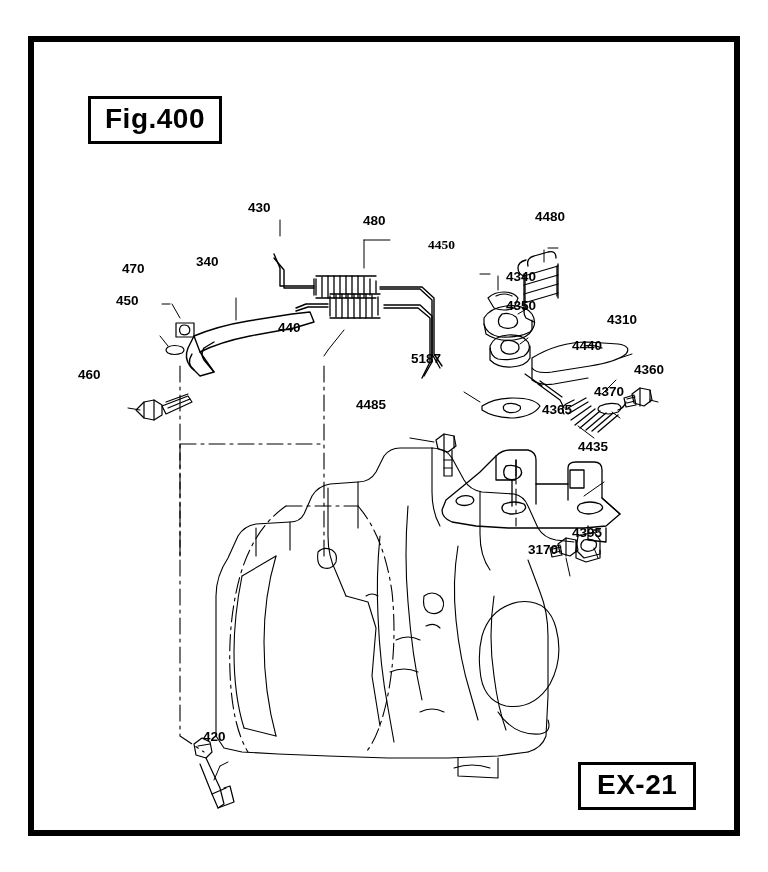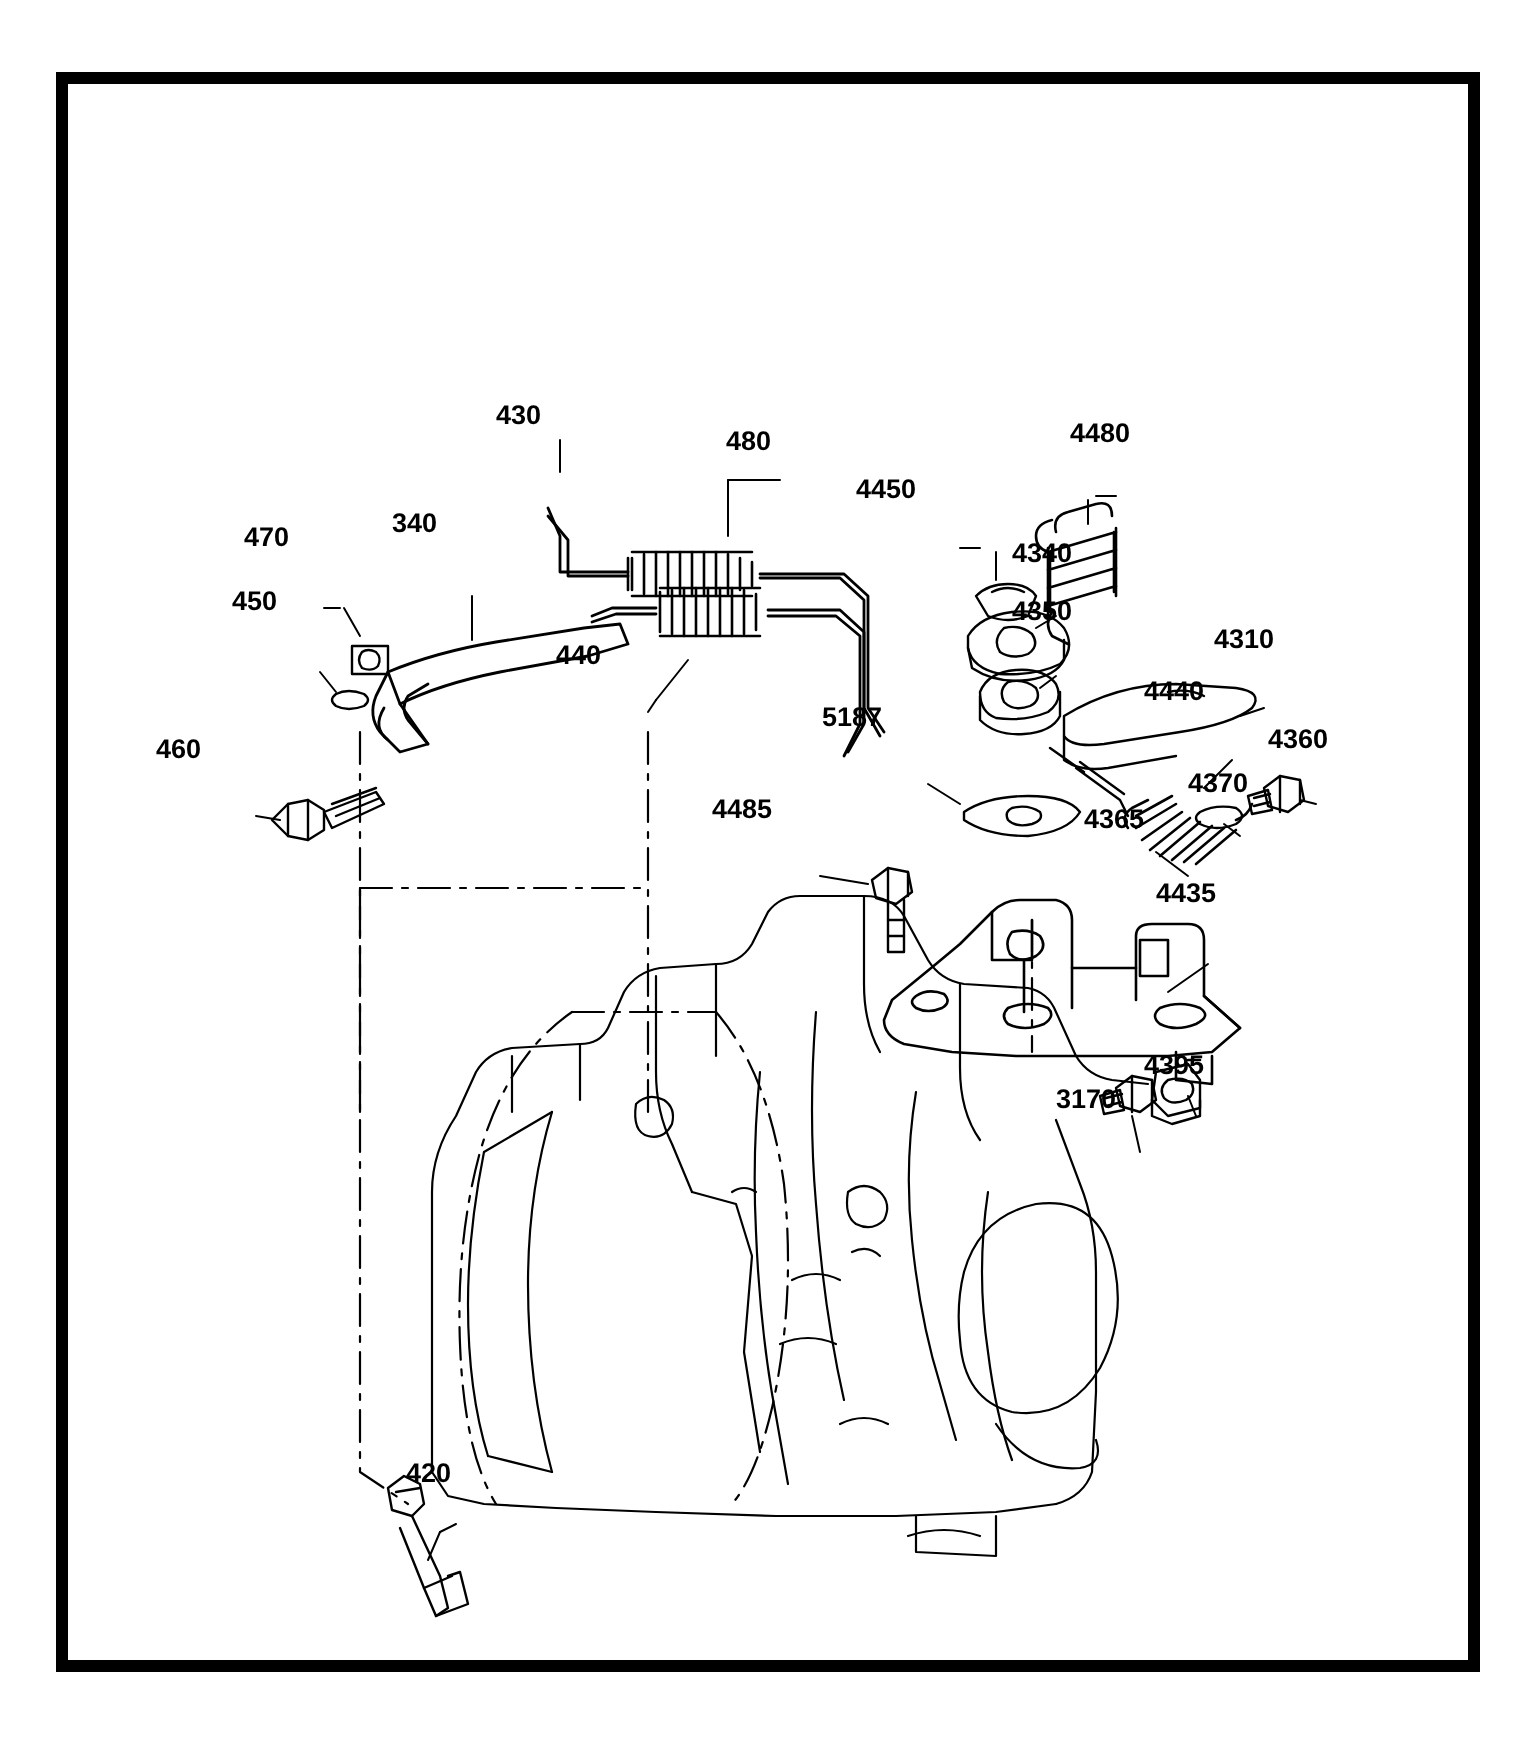--- a/index.html
+++ b/index.html
@@ -317,25 +317,27 @@
         <path d="M382 402 L406 406"></path>
         <path d="M576 446 L556 460"></path>
         <path d="M570 522 L566 512"></path>
         <path d="M542 540 L538 522"></path>
         <path d="M200 726 L192 730"></path>
         <path d="M192 730 L186 744"></path>
       </g>
     </g>
   </svg>
 
+  <div id="fig-box">Fig.400</div>
+  <div id="model-box">EX-21</div>
 
   <div id="callout-layer">
       <div class="callout" style="left: 248px; top: 201px;">430</div>
       <div class="callout" style="left: 363px; top: 214px;">480</div>
-      <div class="callout" style="left: 428px; top: 238px;">4450</div>
+      <div class="callout" style="left: 428px; top: 238px; font-family: Liberation Serif, serif;">4450</div>
       <div class="callout" style="left: 535px; top: 210px;">4480</div>
       <div class="callout" style="left: 122px; top: 262px;">470</div>
       <div class="callout" style="left: 196px; top: 255px;">340</div>
       <div class="callout" style="left: 506px; top: 270px;">4340</div>
       <div class="callout" style="left: 116px; top: 294px;">450</div>
       <div class="callout" style="left: 506px; top: 299px;">4350</div>
       <div class="callout" style="left: 607px; top: 313px;">4310</div>
       <div class="callout" style="left: 278px; top: 321px; text-align: center;">440</div>
       <div class="callout" style="left: 411px; top: 352px;">5187</div>
       <div class="callout" style="left: 572px; top: 339px;">4440</div>

